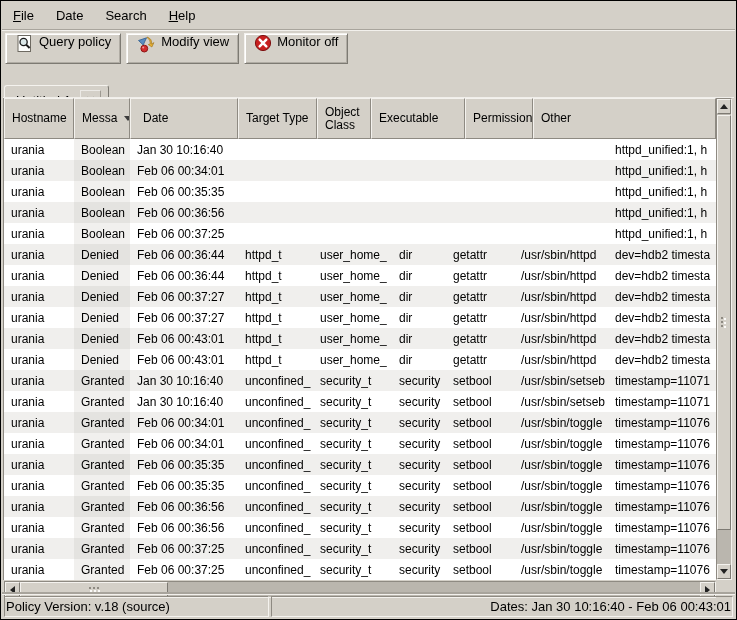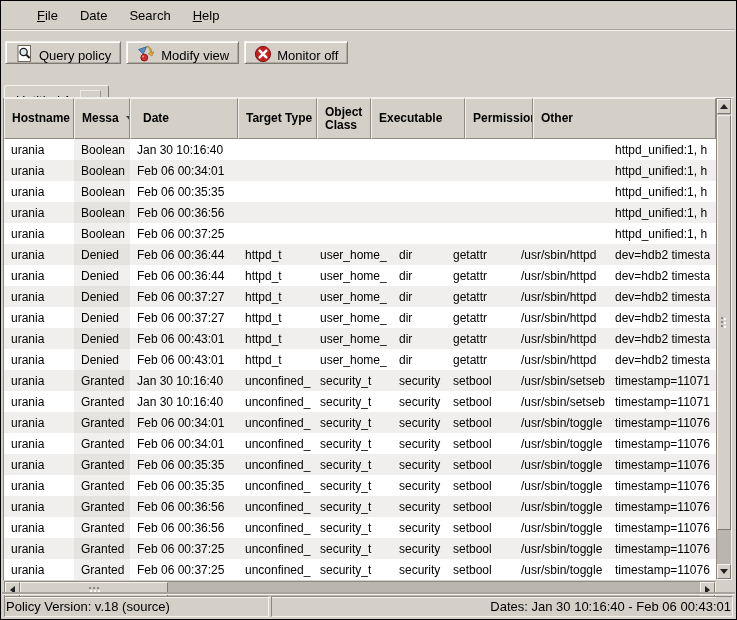--- a/index.html
+++ b/index.html
@@ -3,39 +3,39 @@
 <meta charset="utf-8">
 <style>
   html,body{margin:0;padding:0;}
   .window{
     position:relative;width:737px;height:620px;box-sizing:border-box;
     background:var(--panel,#d4d0c8);border:1px solid #000;overflow:hidden;
     font-family:"Liberation Sans",sans-serif;font-size:13px;color:var(--text,#000);
   }
   
   .menubar{position:absolute;left:1px;top:1px;right:1px;height:27px;display:flex;align-items:center;
-    padding-left:24px;border-bottom:1px solid #a8a49c;box-shadow:0 1px 0 #f2f0ec;}
+    padding-left:0;border-bottom:1px solid #a8a49c;box-shadow:0 1px 0 #f2f0ec;}
   .menu-item{padding:4px 11px;cursor:default;}
   .menu-item u{text-decoration:underline;}
   
   .toolbar{position:absolute;left:4px;top:32px;height:31px;display:flex;gap:5px;}
-  .tbtn{display:flex;align-items:flex-end;gap:5px;padding:0 9px;background:var(--panel,#d4d0c8);
+  .tbtn{display:flex;align-items:flex-start;gap:5px;padding:0 9px;background:var(--panel,#d4d0c8);
     border:1px solid;border-color:#f4f2ee #7d7a73 #7d7a73 #f4f2ee;
-    box-shadow:inset 1px 1px 0 #fff,inset -1px -1px 0 #b0aca4;cursor:default;margin-top:8px;}
+    box-shadow:inset 1px 1px 0 #fff,inset -1px -1px 0 #b0aca4;cursor:default;}
   
   .tab{position:absolute;left:3px;top:84px;height:29px;display:flex;align-items:center;gap:9px;
     padding:0 7px 0 11px;background:var(--panel,#d4d0c8);border:1px solid;border-radius:3px 3px 0 0;
     border-color:#f4f2ee #7d7a73 #d4d0c8 #f4f2ee;}
   .tab-close{width:19px;height:19px;display:flex;align-items:center;justify-content:center;
     font-size:12px;font-weight:bold;background:var(--panel,#d4d0c8);border:1px solid;
     border-color:#eceae6 #9d9991 #9d9991 #eceae6;cursor:default;}
   .page-edge{position:absolute;left:2px;right:2px;top:96px;height:1px;background:#f0eeea;}
   
   .thead{position:absolute;left:3px;top:97px;width:712px;height:41px;display:flex;
-    box-shadow:-1px 0 0 #8e8a82;font-weight:bold;}
+    box-shadow:-1px 0 0 #8e8a82;}
   .hcell{box-sizing:border-box;flex:none;background:var(--panel,#d4d0c8);display:flex;align-items:center;
     padding:0 3px 0 7px;font-size:12px;line-height:13px;overflow:hidden;border:1px solid;
     border-color:#f4f2ee #8e8a82 #8e8a82 #f4f2ee;cursor:default;}
   .sort-arrow{width:0;height:0;border-left:4px solid transparent;border-right:4px solid transparent;
     border-top:5px solid #3c3c3c;margin-left:7px;flex:none;}
   .tbody{position:absolute;left:3px;top:138px;width:712px;height:441px;background:#fff;overflow:hidden;
     box-shadow:-1px 0 0 #8e8a82;}
   .trow{display:flex;height:21px;}
   .trow.odd{background:var(--row_stripe,#f0efed);}
   .tcell{box-sizing:border-box;flex:none;padding:4px 3px 0 7px;font-size:12px;white-space:nowrap;overflow:hidden;}

